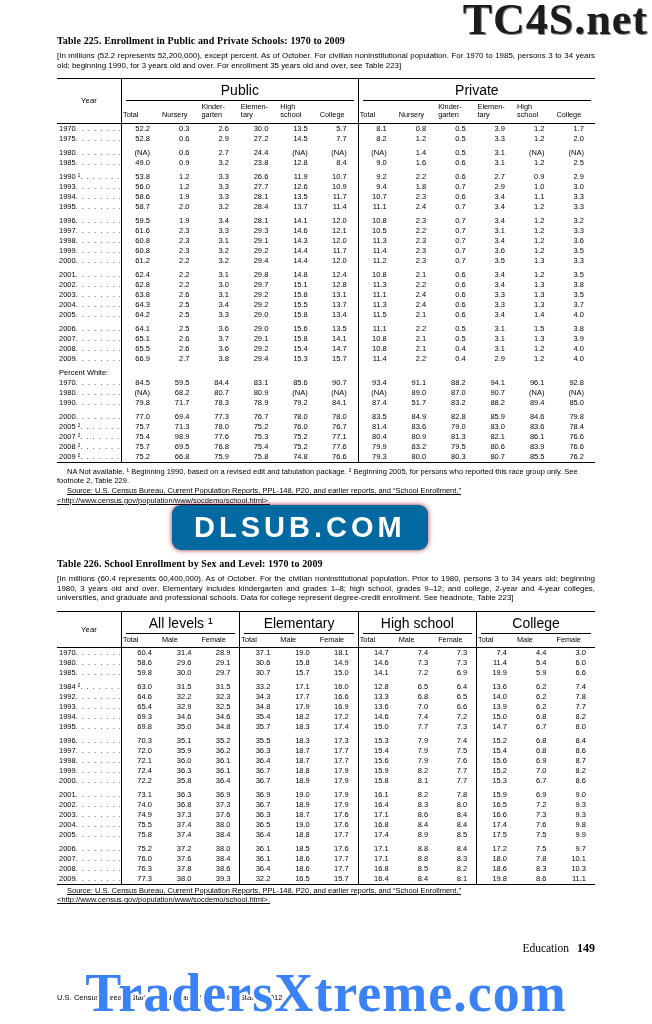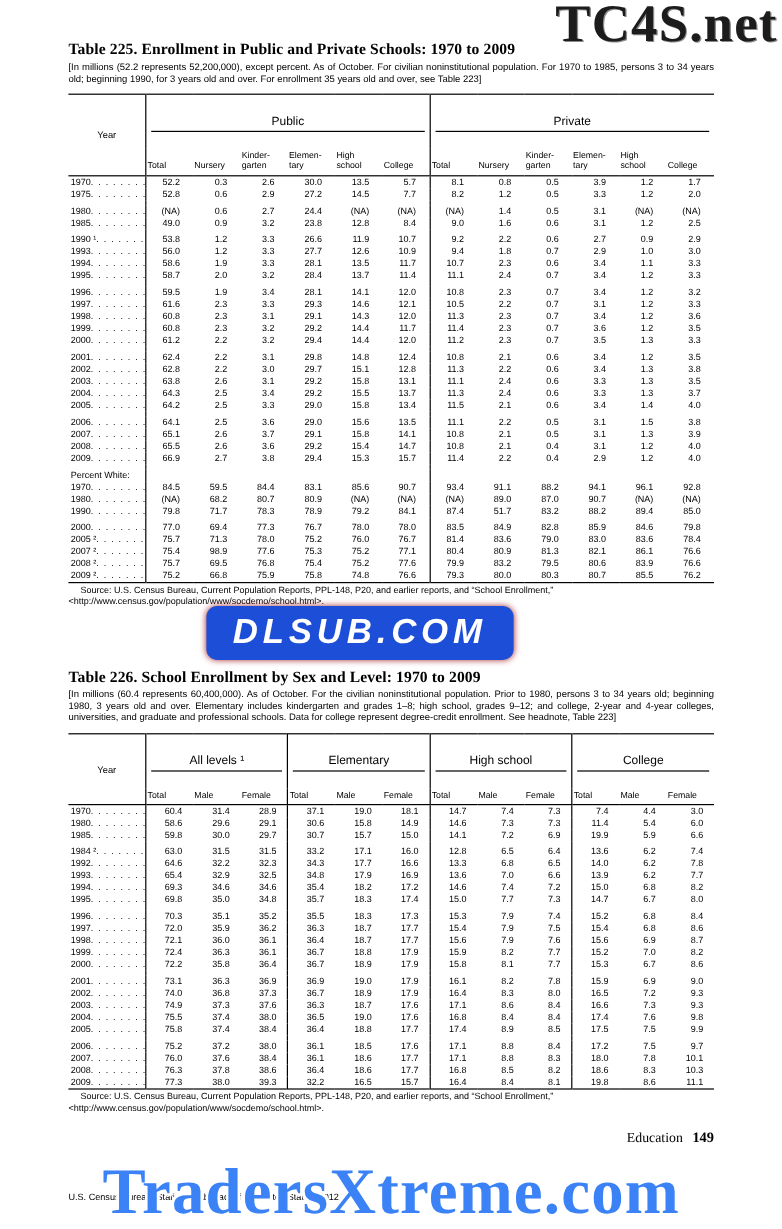--- a/index.html
+++ b/index.html
@@ -4,32 +4,32 @@
 <style>
   html,body{margin:0;padding:0;}
   body{
     width:652px;height:1024px;position:relative;overflow:hidden;
     background:#ffffff;color:#000;
     font-family:"Liberation Sans", sans-serif;
   }
   .content{position:absolute;left:57px;top:34px;width:538px;z-index:1;}
   .ttitle{
     font-family:"Liberation Serif", serif;
-    font-size:13px;font-weight:700;line-height:14px;margin:0 0 3px 0;
+    font-size:10px;font-weight:700;line-height:14px;margin:0 0 3px 0;
     letter-spacing:.1px;
   }
   .headnote{
     font-size:7.9px;line-height:9.5px;text-align:justify;margin:0 0 5px 0;
   }
   table{border-collapse:collapse;table-layout:fixed;width:538px;
     border-top:1px solid #000;border-bottom:1px solid #000;font-size:7.5px;}
   th,td{padding:0;font-weight:normal;}
   .th-year{width:64px;text-align:center;vertical-align:middle;font-size:7.8px;border-bottom:1px solid #000;}
   .th-group{padding-top:2px;}
-  .th-group span{display:block;margin:14px 4px;padding:1px 0 2px 0;border-bottom:1px solid #000;text-align:center;font-size:10px;}
+  .th-group span{display:block;margin:0 4px;padding:1px 0 2px 0;border-bottom:1px solid #000;text-align:center;font-size:14px;}
   .th-col{font-size:7.3px;line-height:8.4px;white-space:pre-line;text-align:left;vertical-align:bottom;padding:2px 1px 3px 1px;}
   thead tr:last-child th{border-bottom:1px solid #000;}
   tbody td{height:10px;line-height:10px;}
   td.num{text-align:right;padding-right:11px;}
   #t226 td.num{padding-right:9px;}
   .yearcell{text-align:left;padding-left:2px;white-space:nowrap;overflow:hidden;}
   .yearcell::after{content:". . . . . . . . . . . . . . . . . .";letter-spacing:1px;}
   .yearcell.sec::after{content:none;}
   tr.gap td{height:4px;line-height:4px;}
   
@@ -47,44 +47,43 @@
   #t226 thead tr:last-child th:nth-child(4),
   #t226 thead tr:last-child th:nth-child(7),
   #t226 thead tr:last-child th:nth-child(10){border-left:1px solid #000;}
   #t226 tbody td:nth-child(2),
   #t226 tbody td:nth-child(5),
   #t226 tbody td:nth-child(8),
   #t226 tbody td:nth-child(11){border-left:1px solid #000;}
 
   .footnote,.source{font-size:7.5px;line-height:9.3px;margin:0;text-indent:10px;}
   .footnote{margin-top:4px;}
-  .source{margin-top:1px;}
+  .source{margin-top:1px;text-decoration:underline;}
   .t226block{margin-top:52px;}
   table{margin-top:8px;}
 
   .pagefoot{
     position:absolute;right:57px;top:941px;z-index:1;
     font-family:"Liberation Serif", serif;font-size:11.5px;text-align:right;
   }
   .pagefoot .pagenum{font-weight:700;font-size:12px;margin-left:8px;}
   .census-line{position:absolute;left:57px;top:993px;font-size:7.6px;z-index:1;}
 
   
   .wm-top{
     position:absolute;top:-6px;right:4px;z-index:5;
     font-family:"Liberation Serif", serif;font-weight:700;font-size:44px;
     color:#1c1c1c;letter-spacing:1px;text-shadow:1px 1px 0 #8a8a8a;
   }
   .wm-mid{
     position:absolute;left:172px;top:505px;z-index:5;
-    background:#1d4ed8;color:#ffffff;border-radius:9px;
+    background:#0369a1;color:#ffffff;border-radius:9px;
     font-weight:700;font-size:29px;letter-spacing:4px;
     padding:6px 22px;box-shadow:0 0 5px rgba(150,8,16,.85);
     font-family:"Liberation Sans", sans-serif;
-    font-style:italic;
   }
   .wm-bottom{
     position:absolute;left:0;right:0;top:962px;z-index:5;text-align:center;
     font-family:"Liberation Serif", serif;font-weight:700;font-size:54px;
     color:#3b82f6;letter-spacing:1px;
     text-shadow:
       -2px -2px 0 #fff, 2px -2px 0 #fff, -2px 2px 0 #fff, 2px 2px 0 #fff,
       0 -2px 0 #fff, 0 2px 0 #fff, -2px 0 0 #fff, 2px 0 0 #fff;
   }
 </style>
@@ -696,20 +695,21 @@
             <td class="num">76.6</td>
             <td class="num">79.3</td>
             <td class="num">80.0</td>
             <td class="num">80.3</td>
             <td class="num">80.7</td>
             <td class="num">85.5</td>
             <td class="num">76.2</td>
           </tr>
         </tbody>
     </table>
+    <p class="footnote">NA Not available. ¹ Beginning 1990, based on a revised edit and tabulation package. ² Beginning 2005, for persons who reported this race group only. See footnote 2, Table 229.</p>
     <p class="source">Source: U.S. Census Bureau, Current Population Reports, PPL-148, P20, and earlier reports, and “School Enrollment,” &lt;http://www.census.gov/population/www/socdemo/school.html&gt;.</p>
   </section>
 
   <section class="t226block">
     <h2 class="ttitle">Table 226. School Enrollment by Sex and Level: 1970 to 2009</h2>
     <p class="headnote">[In millions (60.4 represents 60,400,000). As of October. For the civilian noninstitutional population. Prior to 1980, persons 3 to 34 years old; beginning 1980, 3 years old and over. Elementary includes kindergarten and grades 1–8; high school, grades 9–12; and college, 2-year and 4-year colleges, universities, and graduate and professional schools. Data for college represent degree-credit enrollment. See headnote, Table 223]</p>
     <table id="t226">
       <thead>
           <tr>
             <th class="th-year" rowspan="2">Year</th>

